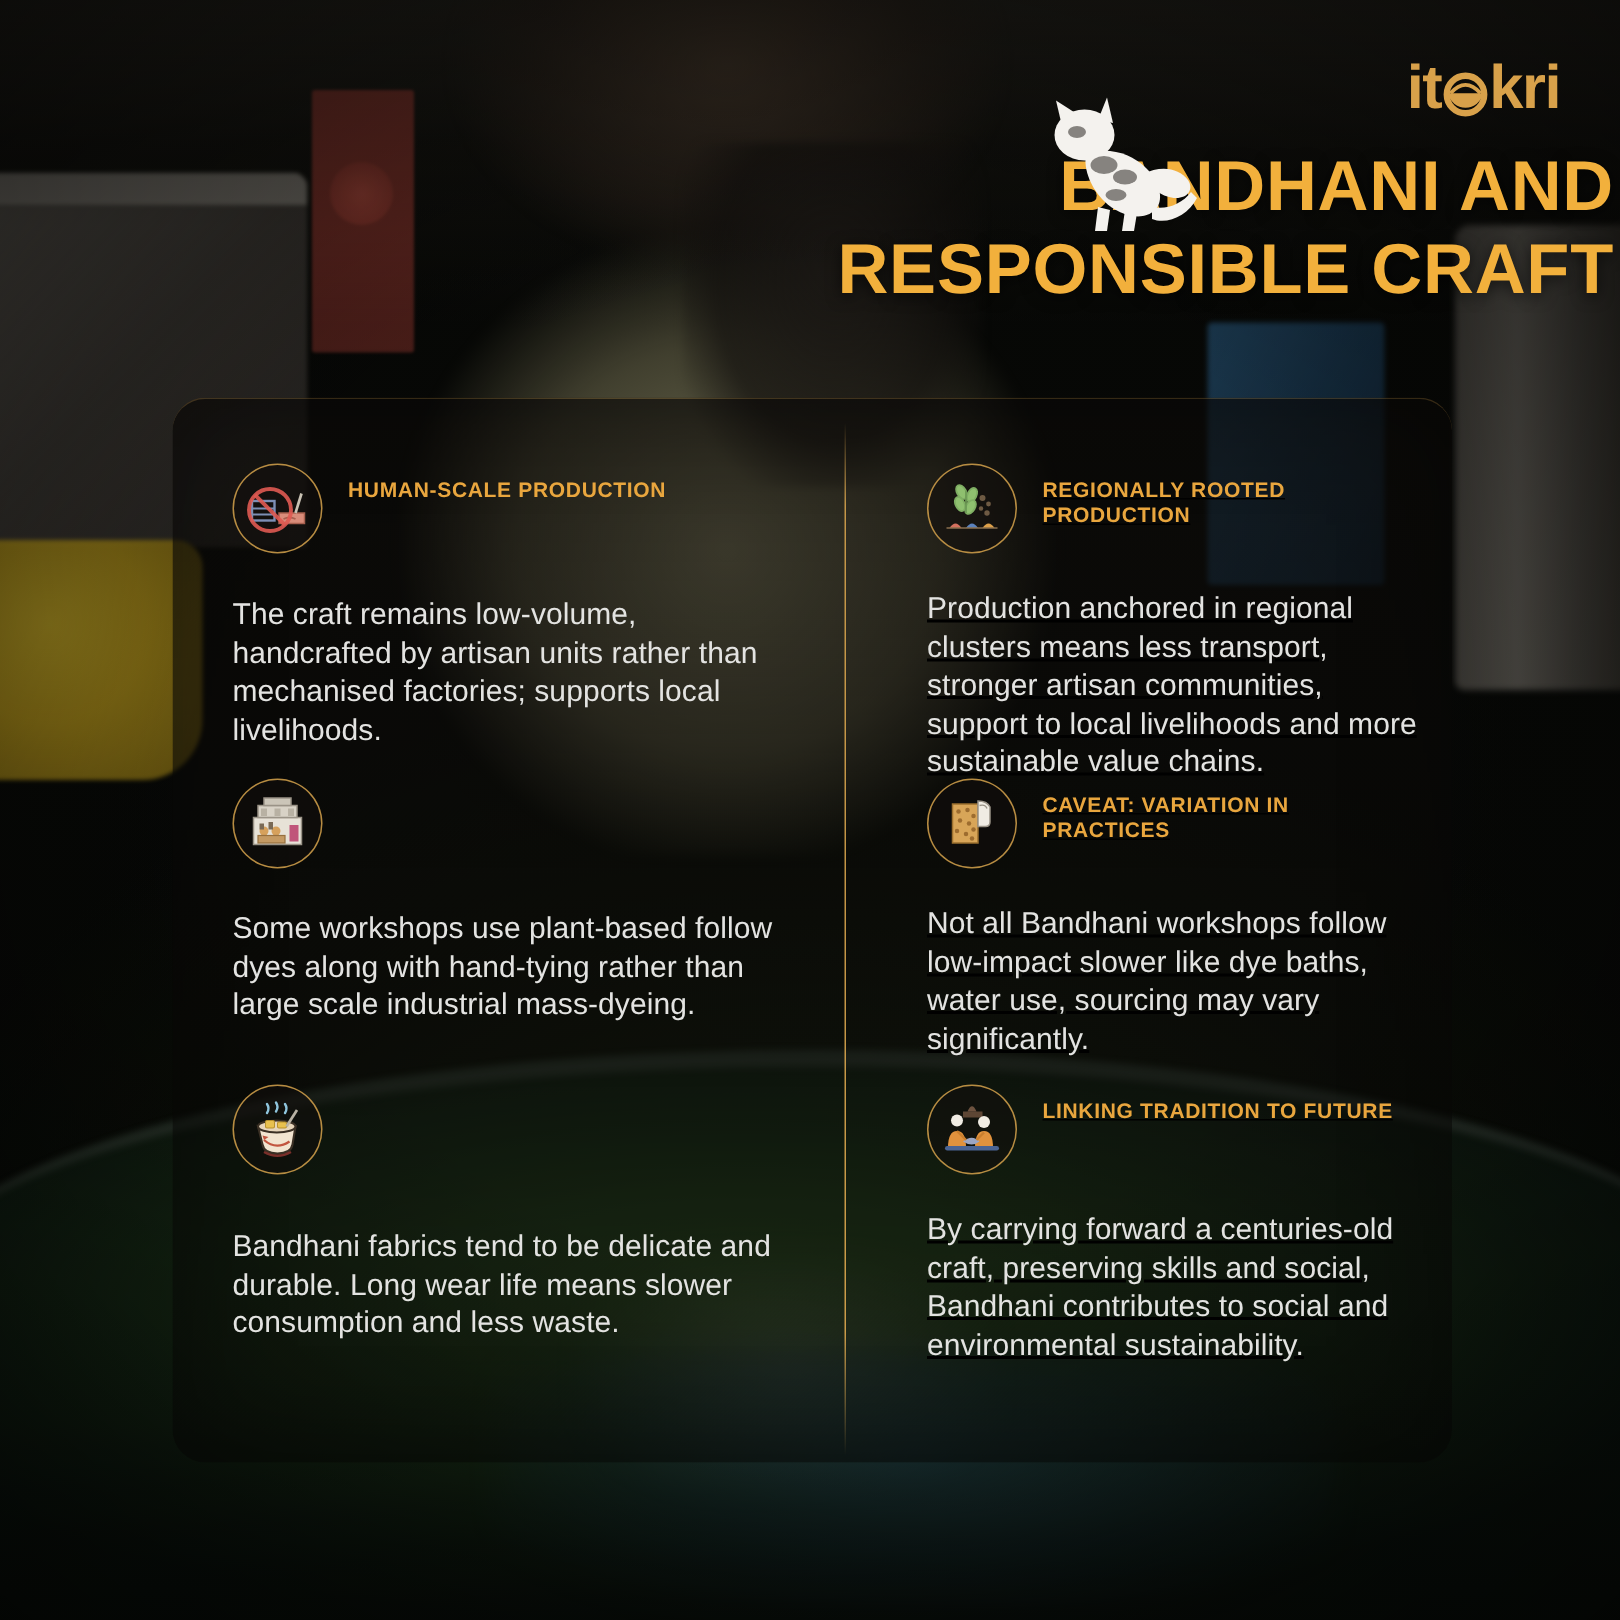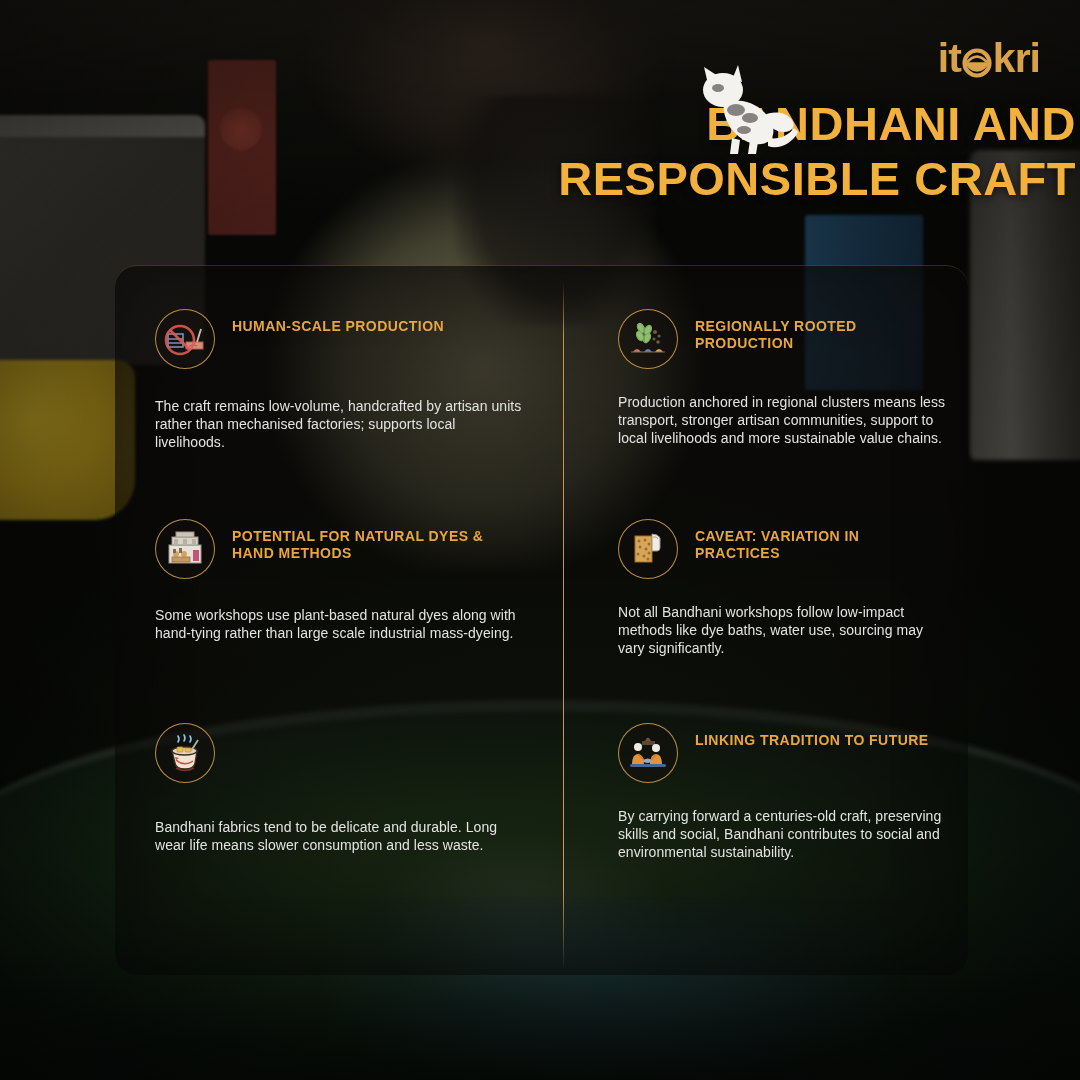--- a/index.html
+++ b/index.html
@@ -153,21 +153,21 @@
   }
 
   
   .grid {
     position:absolute; left:115px; top:265px; width:853px; height:710px;
     display:grid;
     grid-template-columns:448px 405px;
     grid-template-rows:210px 210px 1fr;
   }
   .card { position:relative; padding:44px 38px 0 40px; }
-  .card.right { padding-left:55px; padding-right:20px; }
+  .card.right { padding-left:55px; padding-right:20px;text-decoration:underline; }
 
   .card-head { display:flex; align-items:flex-start; gap:17px; }
 
   .icon-circle {
     flex:0 0 auto; width:60px; height:60px; border-radius:50%;
     border:1.5px solid rgba(214,163,76,.85);
     background:rgba(18,15,12,.55);
     display:flex; align-items:center; justify-content:center;
     overflow:hidden;
   }
@@ -175,21 +175,21 @@
 
   .card-title {
     font-size:14px; font-weight:700; letter-spacing:.45px;
     color:#e9a63e; line-height:1.20; padding-top:9px;
     text-transform:uppercase;
   }
   .card.right .card-title { padding-top:9px; }
 
   .card-body {
     margin-top:26px;
-    font-size:14px; line-height:1.28; color:#e3e3e1;
+    font-size:20px; line-height:1.28; color:#e3e3e1;
     letter-spacing:.05px;
   }
   .card.right .card-body { margin-top:25px; }
 
   
   .r1 .card-body { margin-top:29px; }
   .r2 .card-body { margin-top:28px; }
   .r3 .card-body { margin-top:36px; }
   .r3 { padding-top:38px; }
 </style>
@@ -325,23 +325,22 @@
                   <circle cx="13" cy="27" r="3"></circle>
                   <circle cx="21" cy="27" r="3"></circle>
                 </g>
               <rect x="9" y="30" width="18" height="5" fill="#c49a63" stroke="#96703f" stroke-width=".8"></rect>
               <g fill="#7a6a55">
                   <rect x="10" y="22" width="3" height="4"></rect>
                   <rect x="16" y="21" width="3" height="5"></rect>
                 </g>
             </svg>
           </span>
-          <div class="card-title">POTENTIAL FOR NATURAL DYES &amp; HAND METHODS</div>
-        </div>
-        <div class="card-body">Some workshops use plant-based natural dyes along with hand-tying rather than large scale industrial mass-dyeing.</div>
+        </div>
+        <div class="card-body">Some workshops use plant-based follow dyes along with hand-tying rather than large scale industrial mass-dyeing.</div>
       </div>
 
       <div class="card right r2">
         <div class="card-head">
           <span class="icon-circle">
             <svg width="42" height="42" viewBox="0 0 42 42">
               <rect x="8" y="8" width="17" height="26" fill="#d8a558" stroke="#9b6f2e" stroke-width="1"></rect>
               <g fill="#8a5a22" opacity=".75">
                 <circle cx="12" cy="13" r="1.5"></circle>
                   <circle cx="18" cy="12" r="1.5"></circle>
@@ -352,21 +351,21 @@
                 <circle cx="17" cy="28" r="1.5"></circle>
                   <circle cx="22" cy="25" r="1.5"></circle>
                   <circle cx="21" cy="31" r="1.5"></circle>
               </g>
               <path d="M25 6 q6 0 8 4 l0 10 q0 3 -3 3 l-5 0 Z" fill="#f0ece3" stroke="#9a9387" stroke-width="1"></path>
               <path d="M26 9 q4 -1 5 2" fill="none" stroke="#9a9387" stroke-width=".9"></path>
             </svg>
           </span>
           <div class="card-title">CAVEAT: VARIATION IN PRACTICES</div>
         </div>
-        <div class="card-body">Not all Bandhani workshops follow low-impact methods like dye baths, water use, sourcing may vary significantly.</div>
+        <div class="card-body">Not all Bandhani workshops follow low-impact slower like dye baths, water use, sourcing may vary significantly.</div>
       </div>
 
       <div class="card r3">
         <div class="card-head">
           <span class="icon-circle">
             <svg width="42" height="42" viewBox="0 0 42 42">
               <g fill="none" stroke="#8fc5dd" stroke-width="1.6" stroke-linecap="round">
                 <path d="M14 10 q2 -3 0 -6"></path>
                   <path d="M20 9 q2 -3 0 -6"></path>
                   <path d="M26 10 q2 -3 0 -6"></path>

